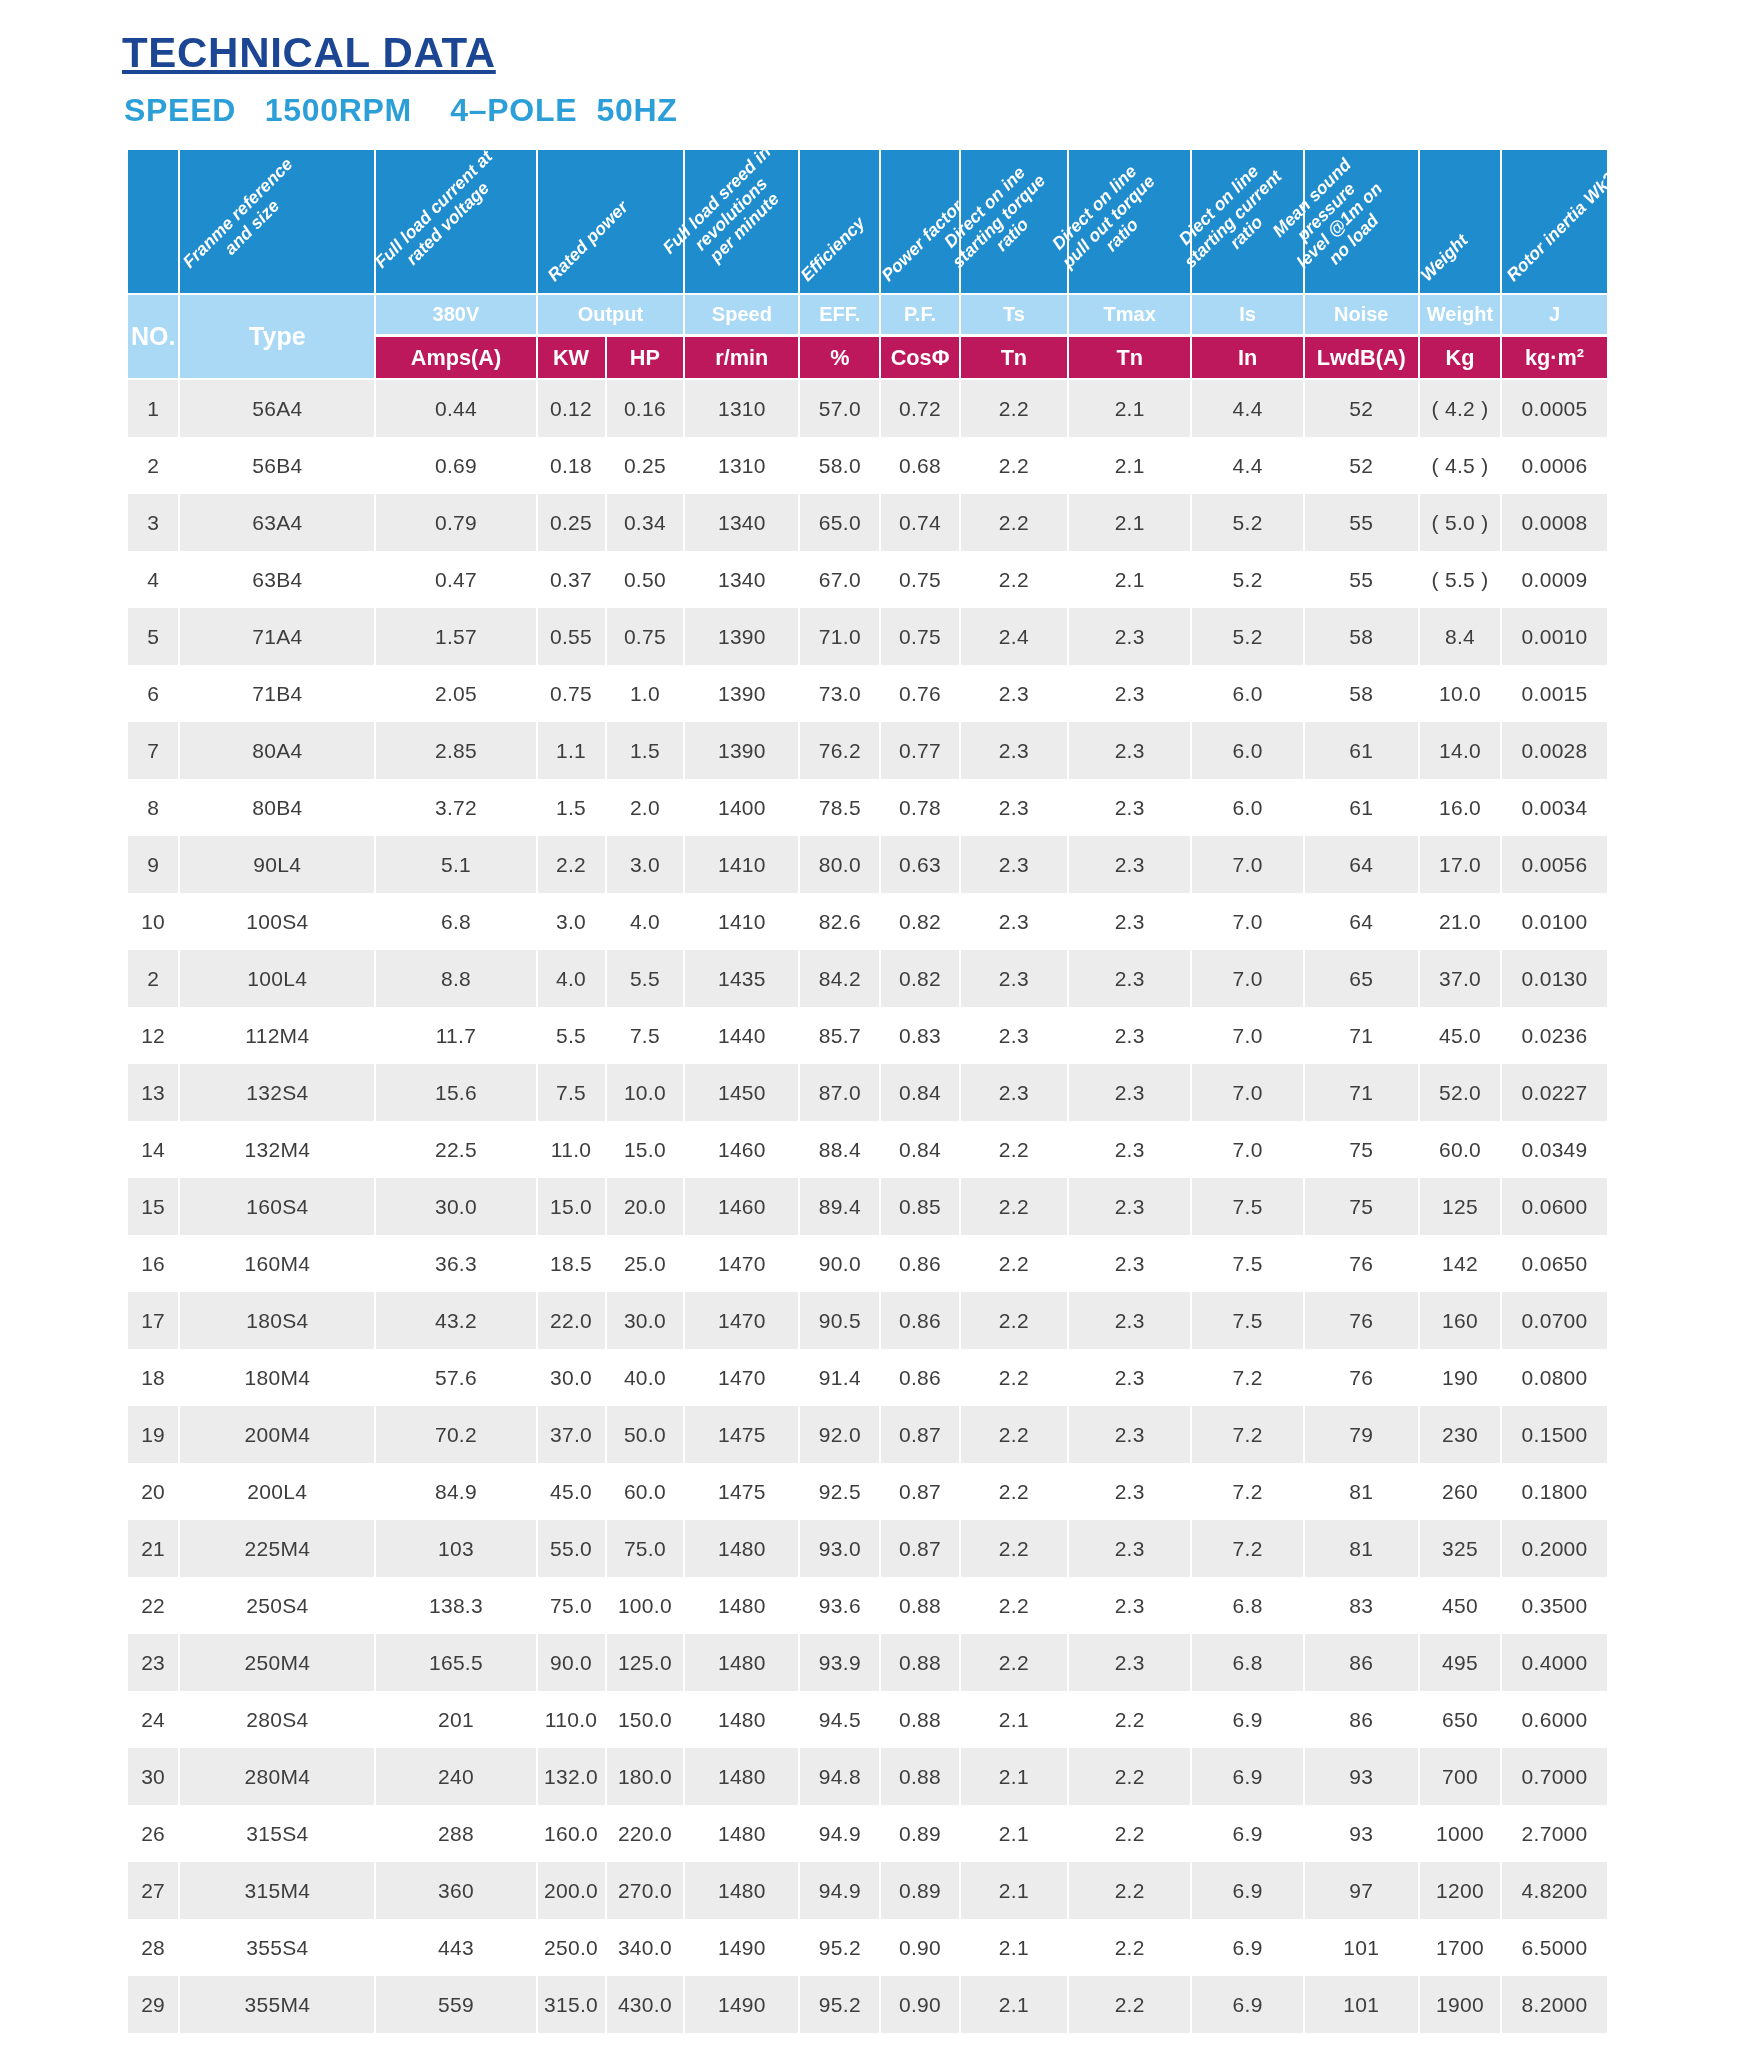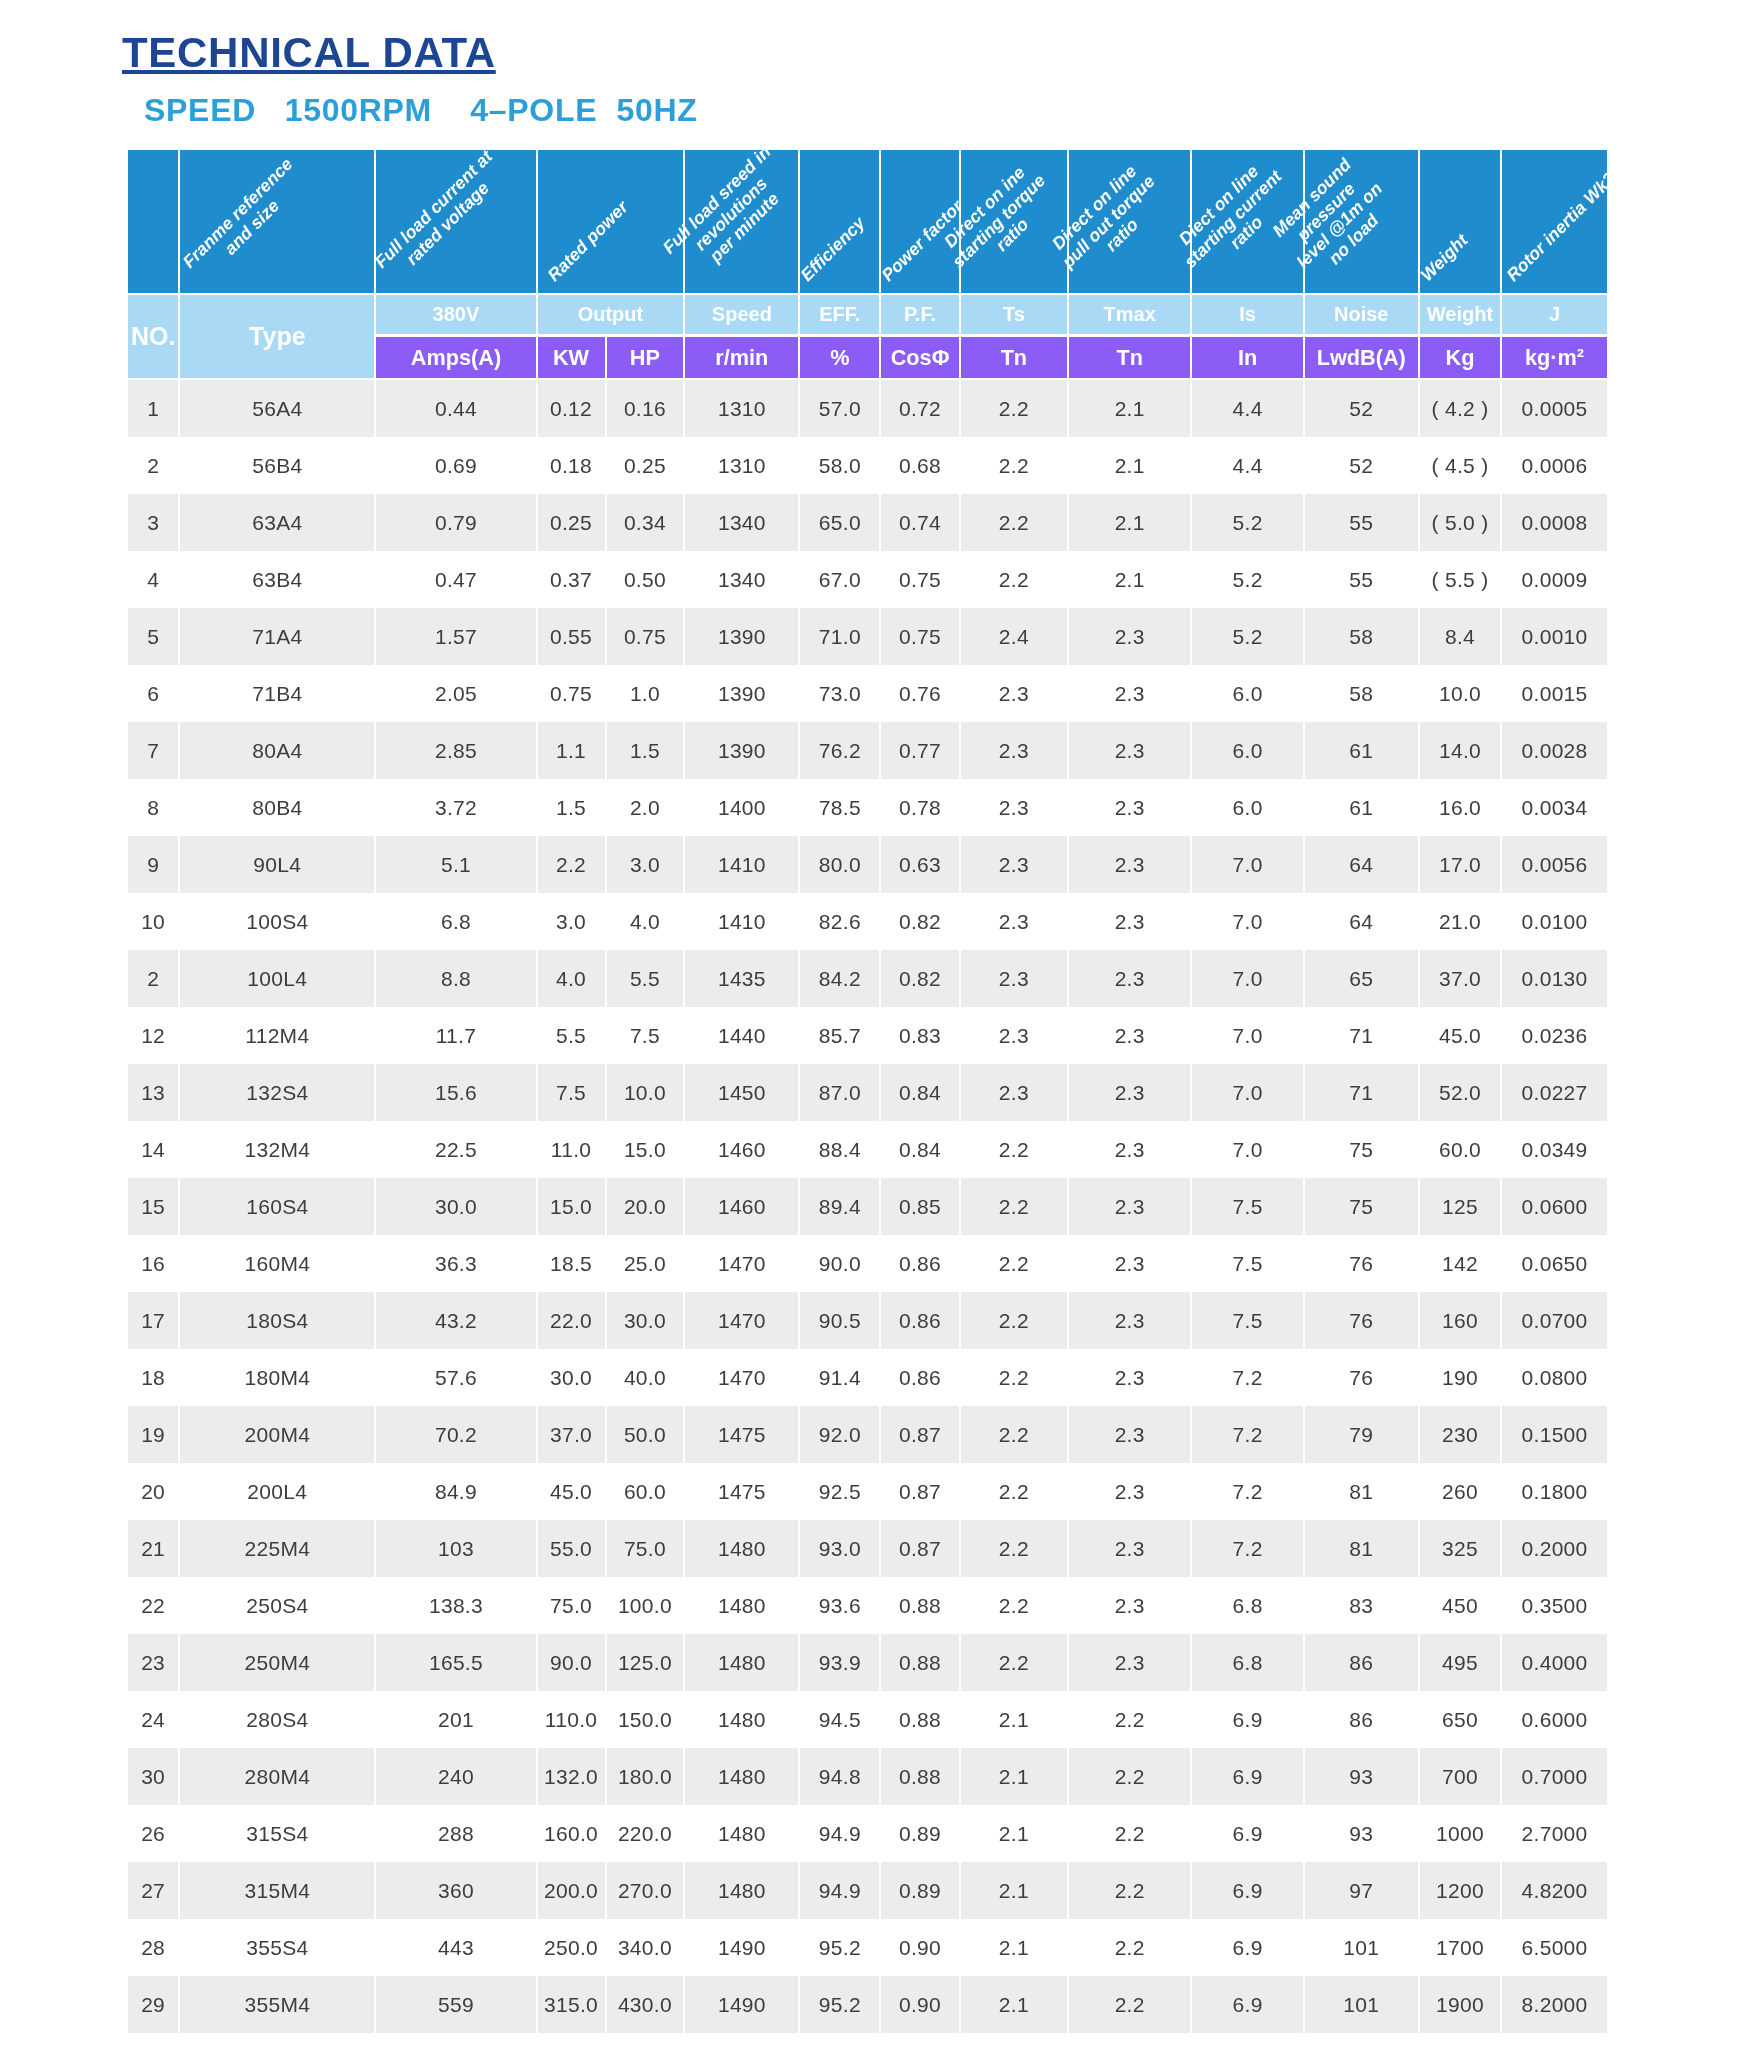--- a/index.html
+++ b/index.html
@@ -24,21 +24,20 @@
   }
   .subtitle{
     position:absolute;
     left:124px;
     top:92px;
     font-size:32px;
     font-weight:bold;
     letter-spacing:0.7px;
     color:#2d9fd8;
     white-space:pre;
-    margin-left:20px;
   }
   table.tech{
     position:absolute;
     left:126px;
     top:150px;
     width:1483px;
     table-layout:fixed;
     border-collapse:collapse;
   }
   table.tech th, table.tech td{
@@ -83,21 +82,21 @@
     border-left:2.1px solid #fff;
     border-bottom:3.5px solid #fff;
   }
   tr.head-top th.span2{
     font-size:25px;
     border-bottom:2.1px solid #fff;
     margin-top:43px;
   }
   tr.head-sub th{
     height:41px;
-    background:#8b5cf6;
+    background:#be185d;
     color:#ffffff;
     font-weight:bold;
     font-size:21.7px;
     border-right:2.1px solid #fff;
     border-left:2.1px solid #fff;
     border-bottom:2.1px solid #fff;
   }
   
   tbody.data td{
     height:57px;

